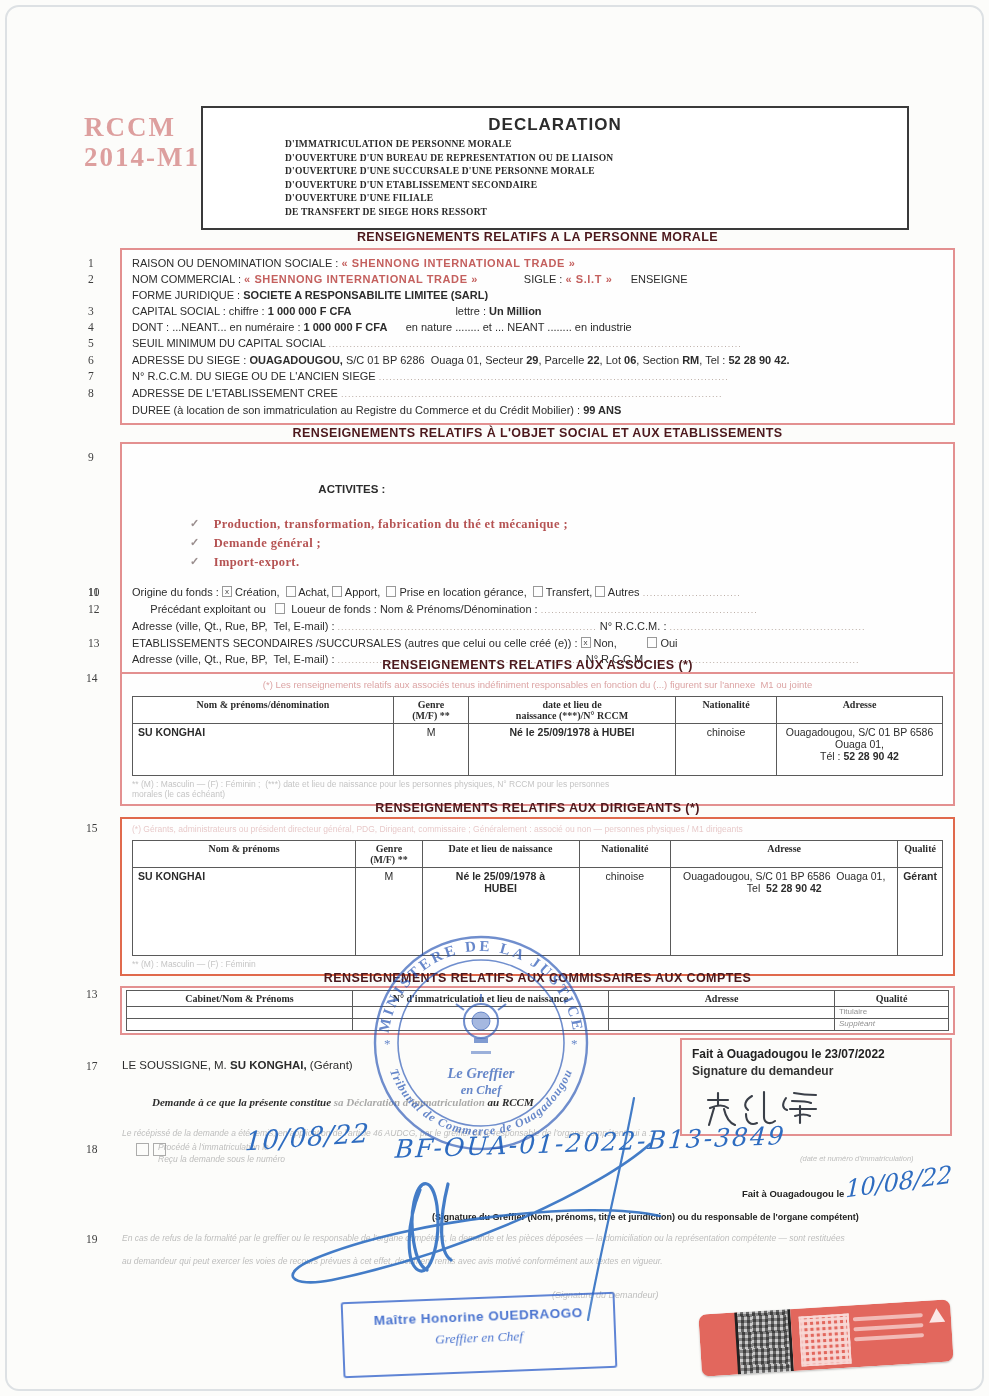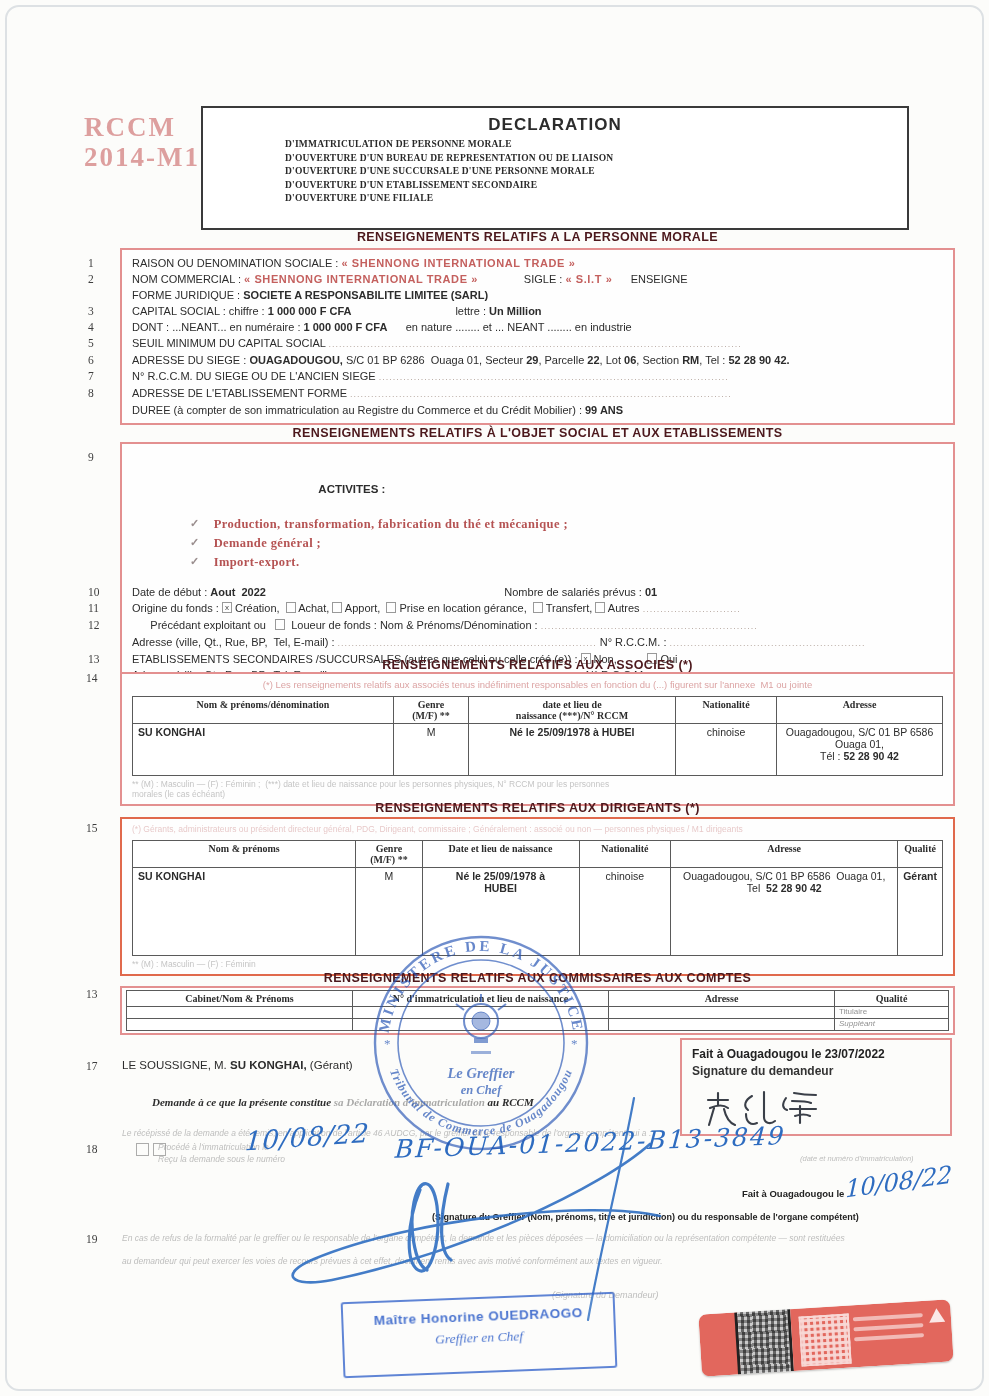--- a/index.html
+++ b/index.html
@@ -78,35 +78,36 @@
     <div>2014-M1</div>
   </div>
   <div class="decl-box">
     <div class="decl-title">DECLARATION</div>
     <div class="decl-opts">
       <div>D'IMMATRICULATION DE PERSONNE MORALE</div>
       <div>D'OUVERTURE D'UN BUREAU DE REPRESENTATION OU DE LIAISON</div>
       <div>D'OUVERTURE D'UNE SUCCURSALE D'UNE PERSONNE MORALE</div>
       <div>D'OUVERTURE D'UN ETABLISSEMENT SECONDAIRE</div>
       <div>D'OUVERTURE D'UNE FILIALE</div>
+      <div>DE TRANSFERT DE SIEGE HORS RESSORT</div>
     </div>
   </div>
 
   <div class="sec-title" style="top:230px;">RENSEIGNEMENTS RELATIFS A LA PERSONNE MORALE</div>
   <div class="box" style="left:120px;top:248px;width:835px;">
     <div class="line"><span class="rn">1</span><span><span>RAISON OU DENOMINATION SOCIALE : </span><span class="bp">« SHENNONG INTERNATIONAL TRADE »</span></span></div>
     <div class="line"><span class="rn">2</span><span><span>NOM COMMERCIAL : </span><span class="bp">« SHENNONG INTERNATIONAL TRADE »</span><span>               SIGLE : </span><span class="bp">« S.I.T »</span><span>      ENSEIGNE</span></span></div>
     <div class="line"><span><span>FORME JURIDIQUE : </span><span class="b">SOCIETE A RESPONSABILITE LIMITEE (SARL)</span></span></div>
     <div class="line"><span class="rn">3</span><span><span>CAPITAL SOCIAL : chiffre : </span><span class="b">1 000 000 F CFA</span><span>                                  lettre : </span><span class="b">Un Million</span></span></div>
     <div class="line"><span class="rn">4</span><span><span>DONT : ...NEANT... en numéraire : </span><span class="b">1 000 000 F CFA</span><span>      en nature ........ et ... NEANT ........ en industrie</span></span></div>
     <div class="line"><span class="rn">5</span><span><span>SEUIL MINIMUM DU CAPITAL SOCIAL </span><span class="dots">......................................................................................................................</span></span></div>
     <div class="line"><span class="rn">6</span><span><span>ADRESSE DU SIEGE : </span><span class="b">OUAGADOUGOU,</span><span> S/C 01 BP 6286  Ouaga 01, Secteur </span><span class="b">29</span><span>, Parcelle </span><span class="b">22</span><span>, Lot </span><span class="b">06</span><span>, Section </span><span class="b">RM</span><span>, Tel : </span><span class="b">52 28 90 42.</span></span></div>
     <div class="line"><span class="rn">7</span><span><span>N° R.C.C.M. DU SIEGE OU DE L'ANCIEN SIEGE </span><span class="dots">....................................................................................................</span></span></div>
-    <div class="line"><span class="rn">8</span><span><span>ADRESSE DE L'ETABLISSEMENT FORME </span><span class="dots">.............................................................................................................</span></span></div>
-    <div class="line"><span><span>DUREE (à compter de son immatriculation au Registre du Commerce et du Crédit Mobilier) : </span><span class="b">99 ANS</span></span></div>
+    <div class="line"><span class="rn">8</span><span><span>ADRESSE DE L'ETABLISSEMENT CREE </span><span class="dots">.............................................................................................................</span></span></div>
+    <div class="line"><span><span>DUREE (à location de son immatriculation au Registre du Commerce et du Crédit Mobilier) : </span><span class="b">99 ANS</span></span></div>
   </div>
 
   <div class="sec-title" style="top:426px;">RENSEIGNEMENTS RELATIFS À L'OBJET SOCIAL  ET AUX ETABLISSEMENTS</div>
   <div class="box" style="left:120px;top:442px;width:835px;">
     <div class="line" style="padding-left:168px;">
       <span class="rn">9</span>
       <span class="actlab">ACTIVITES :</span>
     </div>
     <div class="act-item">
         <span class="tick">✓</span>
@@ -114,21 +115,21 @@
       </div>
     <div class="act-item">
         <span class="tick">✓</span>
         <span>Demande général ;</span>
       </div>
     <div class="act-item">
         <span class="tick">✓</span>
         <span>Import-export.</span>
       </div>
     <div style="height:14px;"></div>
-    <div class="line"><span class="rn">10</span><span><span>Date de début : </span><span class="b">Aout  2022</span><span>                                                                              Nombre de salariés prévus : </span><span class="b">01</span></span></div>
+    <div class="line"><span class="rn">10</span></div>
     <div class="line"><span class="rn">11</span><span><span>Origine du fonds : </span><span class="boxx">x</span><span> Création,  </span><span class="boxg"></span><span> Achat, </span><span class="boxg"></span><span> Apport,  </span><span class="boxg"></span><span> Prise en location gérance,  </span><span class="boxg"></span><span> Transfert, </span><span class="boxg"></span><span> Autres </span><span class="dots">............................</span></span></div>
     <div class="line"><span class="rn">12</span><span><span>      Précédant exploitant ou   </span><span class="boxg"></span><span>  Loueur de fonds : Nom &amp; Prénoms/Dénomination : </span><span class="dots">..............................................................</span></span></div>
     <div class="line"><span><span>Adresse (ville, Qt., Rue, BP,  Tel, E-mail) : </span><span class="dots">..........................................................................</span><span> N° R.C.C.M. : </span><span class="dots">........................................................</span></span></div>
     <div class="line"><span class="rn">13</span><span><span>ETABLISSEMENTS SECONDAIRES /SUCCURSALES (autres que celui ou celle créé (e)) : </span><span class="boxx">x</span><span> Non,          </span><span class="boxg"></span><span> Oui</span></span></div>
     <div class="line"><span><span>Adresse (ville, Qt., Rue, BP,  Tel, E-mail) : </span><span class="dots">......................................................................</span><span> N° R.C.C.M. </span><span class="dots">............................................................</span></span></div>
     <div class="line"><span><span>Activités : </span><span class="dots">.........................................................................................................................................................................................................</span></span></div>
   </div>
 
   <div class="sec-title" style="top:658px;">RENSEIGNEMENTS RELATIFS AUX ASSOCIES (*)</div>
   <span class="rn abs" style="left:86px;top:672px;">14</span>

